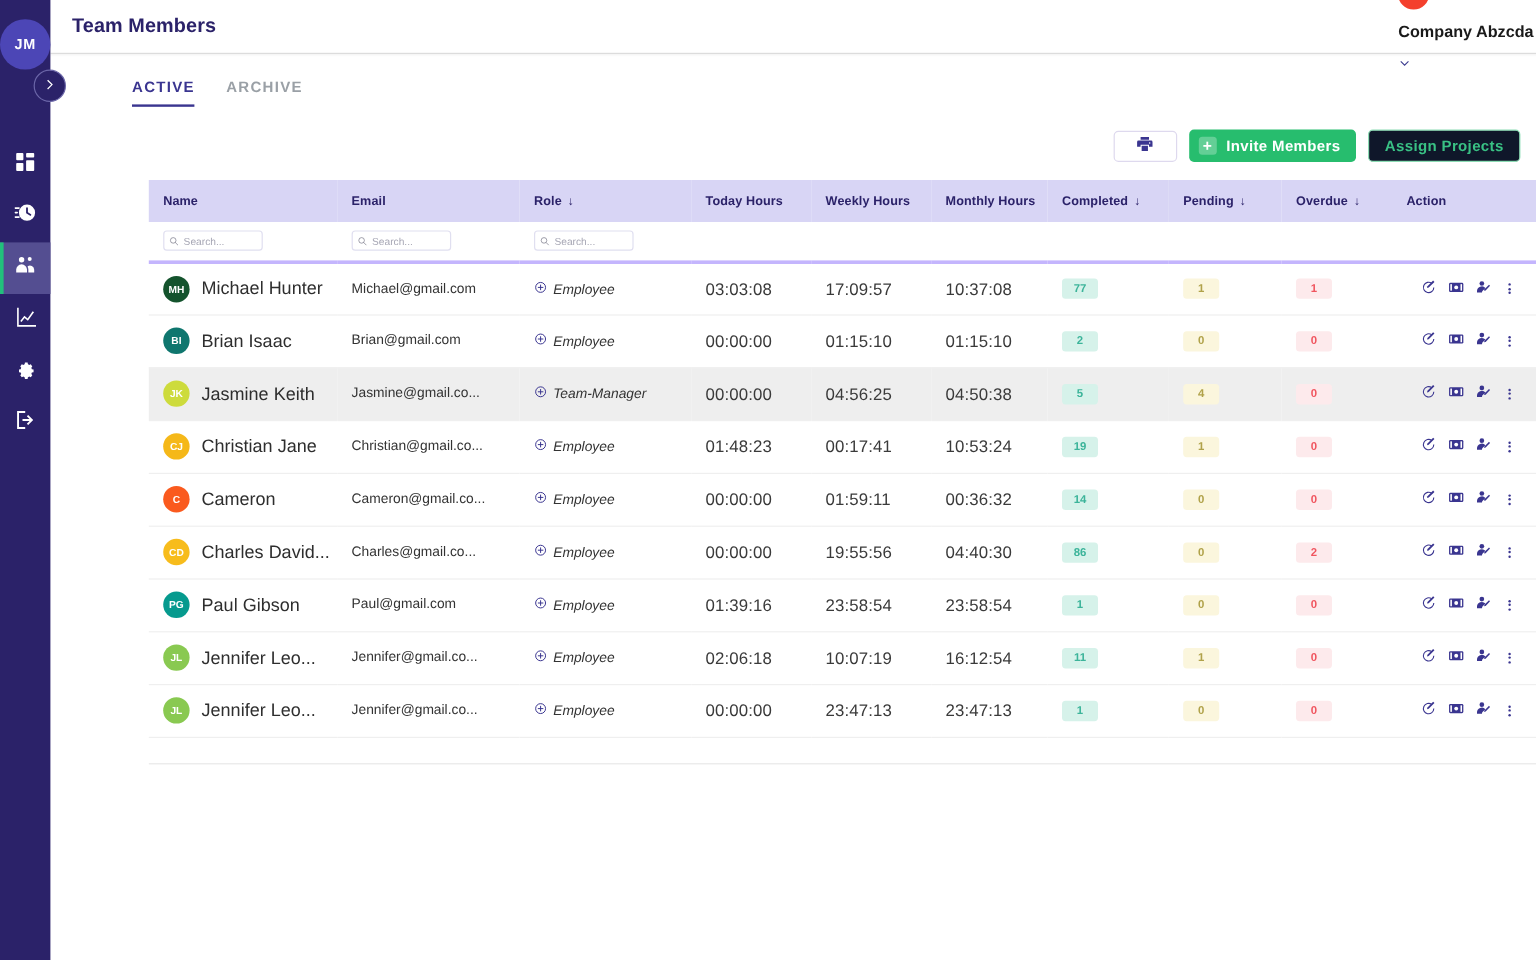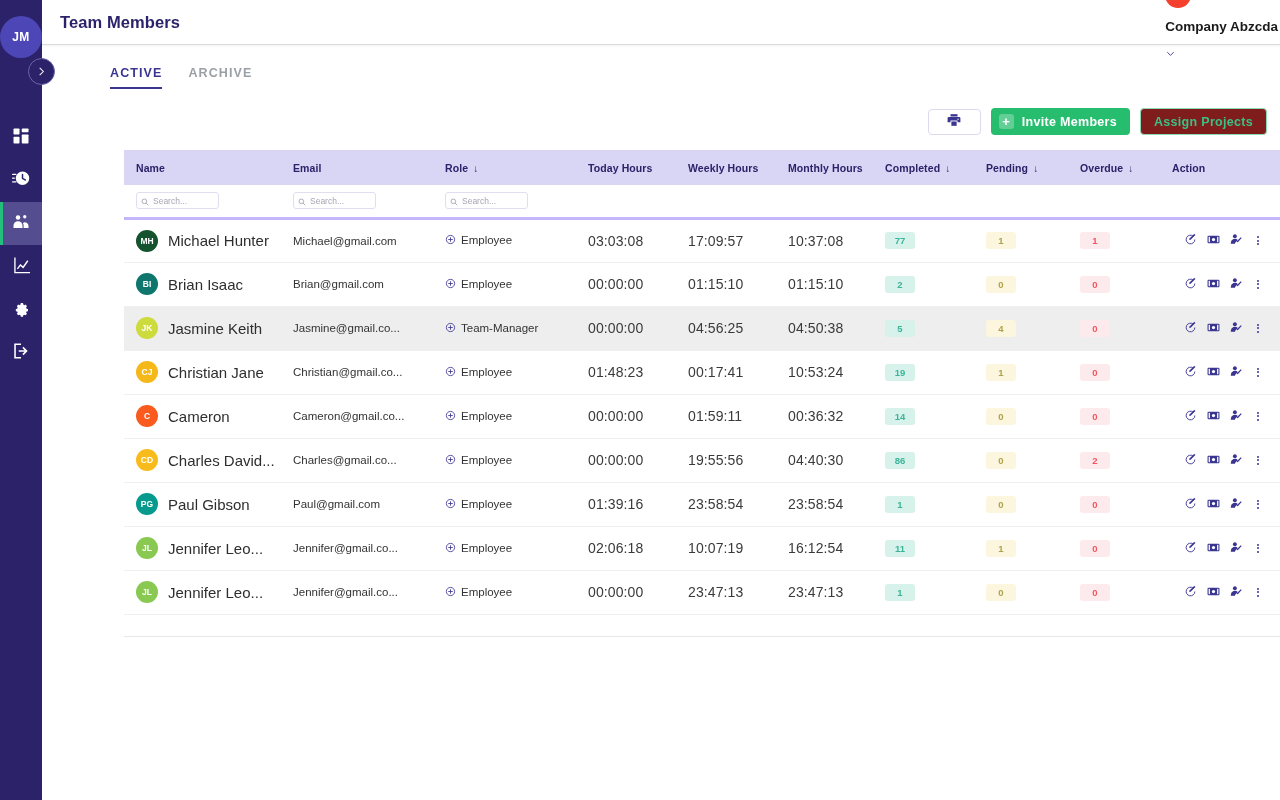--- a/index.html
+++ b/index.html
@@ -97,21 +97,21 @@
     height: 27px; background: #27bd6e; border: none; border-radius: 4px;
     color: #fff; font-size: 12.5px; font-weight: 700; letter-spacing: .3px;
     display: flex; align-items: center; gap: 8px; padding: 0 13px 0 8px;
   }
   .btn-invite .plusbox {
     width: 15px; height: 15px; border-radius: 3px; background: rgba(255,255,255,.28);
     display: flex; align-items: center; justify-content: center;
     font-size: 13px; line-height: 1; font-weight: 700; color: #fff;
   }
   .btn-assign {
-    height: 27px; background: #7f1d1d; border: 1px solid #8bdcb4; border-radius: 4px;
+    height: 27px; background: #0f172a; border: 1px solid #8bdcb4; border-radius: 4px;
     color: #39c184; font-size: 12.5px; font-weight: 700; letter-spacing: .3px;
     padding: 0 13px;
   }
 
   
   .table-wrap { margin: 15px 20px 0 82px; }
   table { width: 100%; border-collapse: collapse; table-layout: fixed; }
   thead tr.head-row { background: #d8d5f5; height: 35px; }
   thead th {
     text-align: left; font-size: 10.5px; font-weight: 700; color: #2b2269;
@@ -139,21 +139,21 @@
   tbody td { font-size: 11.5px; color: #333; padding: 0 0 0 12px; vertical-align: middle; }
 
   .name-cell { display: flex; align-items: center; gap: 10px; }
   .avatar {
     width: 22px; height: 22px; border-radius: 50%; flex: 0 0 22px;
     color: #fff; font-size: 8.5px; font-weight: 700;
     display: flex; align-items: center; justify-content: center;
   }
   .name-txt { font-size: 15px; color: #2e2e2e; white-space: nowrap; }
   .email-txt { font-size: 11.5px; color: #333; white-space: nowrap; }
-  .role-cell { display: flex; align-items: flex-start; gap: 5px; }
+  .role-cell { display: flex; align-items: flex-end; gap: 5px; font-style: italic; }
   .role-cell svg { width: 11px; height: 11px; flex: 0 0 11px; }
   .role-txt { font-size: 11.5px; color: #333; }
   .hours { font-size: 14px; color: #3a3a3a; letter-spacing: .1px; }
 
   .badge {
     display: inline-flex; align-items: center; justify-content: center;
     min-width: 30px; height: 17px; border-radius: 3px;
     font-size: 9.5px; font-weight: 600; padding: 0 7px;
   }
   .badge.completed { background: #d6f2ea; color: #3cb49a; }

